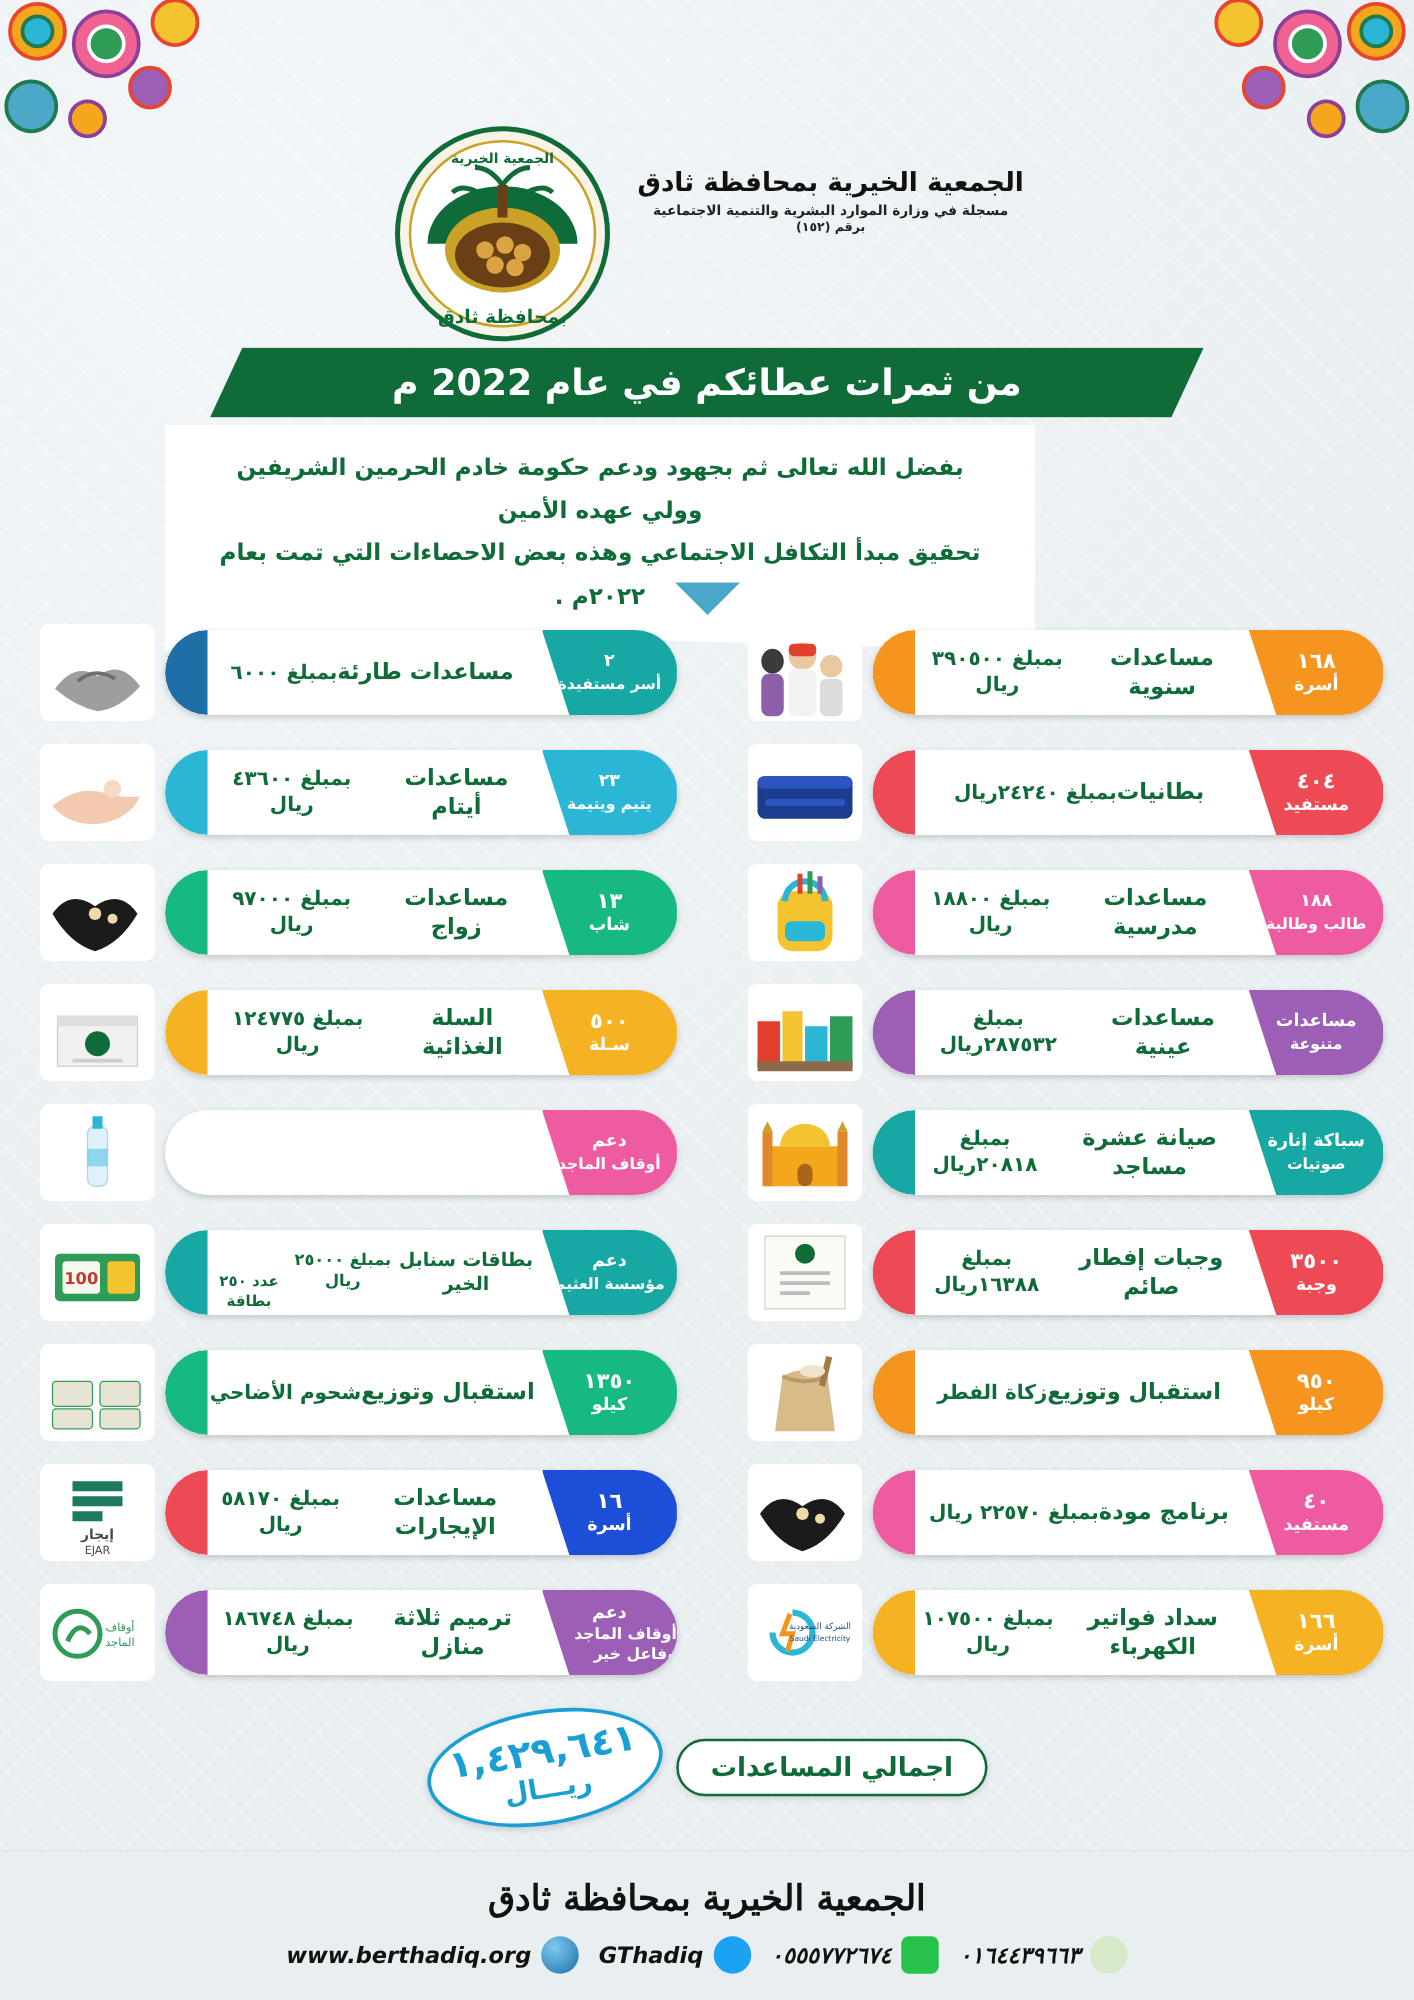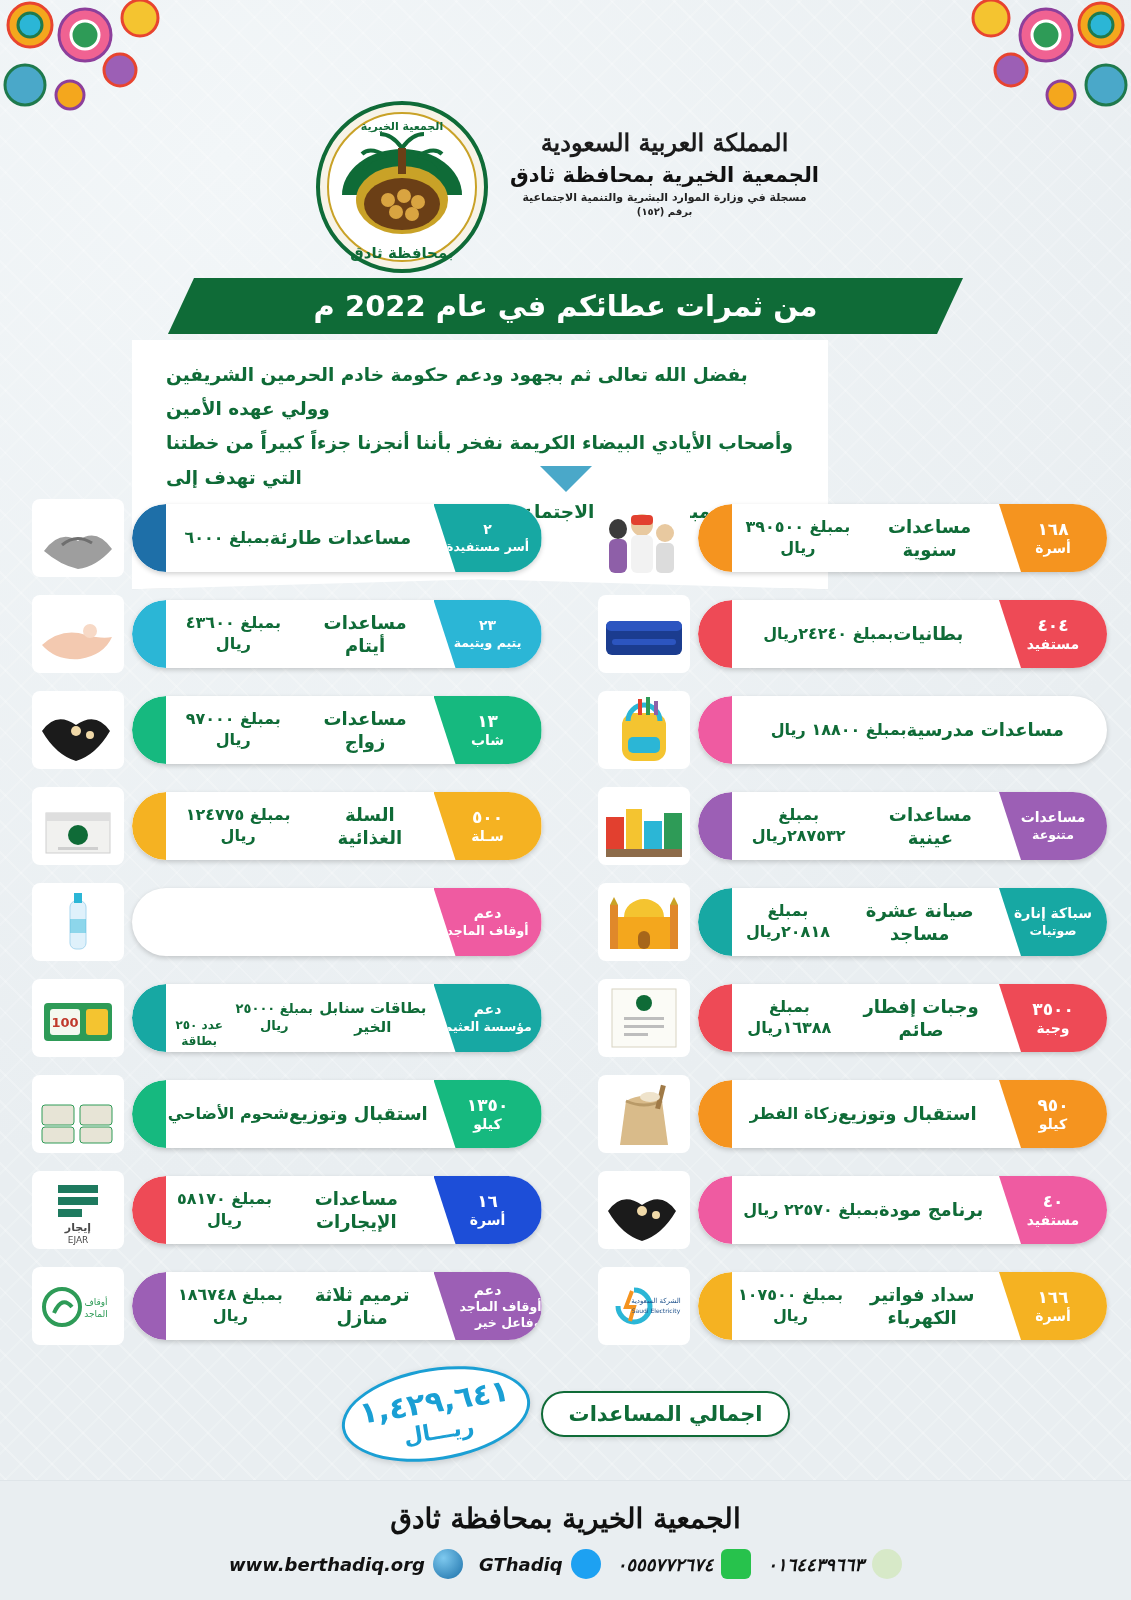--- a/index.html
+++ b/index.html
@@ -58,21 +58,21 @@
     clip-path: polygon(26px 0, 100% 0, calc(100% - 26px) 100%, 0 100%);
     box-shadow:0 2px 5px rgba(0,0,0,.25);
   }
 
   
   .intro {
     position:absolute; top:340px; left:132px; width:696px; padding:18px 34px 26px;
     background:#fff;
     clip-path: polygon(0 0, 100% 0, 100% 100%, 50% calc(100% - 10px), 0 100%);
     box-shadow:0 3px 7px rgba(0,0,0,.12);
-    text-align:left;
+    text-align:center;
   }
   .intro p {
     color:#0f6b37; font-size:18.5px; font-weight:bold; line-height:1.85;
   }
   .arrow-down {
     position:absolute; top:452px; left:50%; transform:translateX(-50%);
     width:0;height:0;
     border-left:26px solid transparent;
     border-right:26px solid transparent;
     border-top:26px solid #4aa8c9;
@@ -199,21 +199,20 @@
         <circle cx="60" cy="18" r="18" stroke="#e8442f" fill="#f4c430"></circle>
         <circle cx="175" cy="85" r="20" stroke="#1f7a4d" fill="#4aa8c9"></circle>
         <circle cx="130" cy="95" r="14" stroke="#8d3f9b" fill="#f4a71d"></circle>
         <circle cx="80" cy="70" r="16" stroke="#e8442f" fill="#9c5fb5"></circle>
       </g>
     </svg>
   </div>
 
   <div class="header">
     <div class="org-text">
-      <div class="org-kingdom">المملكة العربية السعودية</div>
       <div class="org-name">الجمعية الخيرية بمحافظة ثادق</div>
       <div class="org-sub">مسجلة في وزارة الموارد البشرية والتنمية الاجتماعية</div>
       <div class="org-num">برقم (١٥٢)</div>
     </div>
     <div class="logo-wrap">
       <svg class="icon" width="180" height="175" viewBox="0 0 180 175">
         <circle cx="90" cy="87" r="84" fill="#f7f3e7" stroke="#0f6b37" stroke-width="4"></circle>
         <circle cx="90" cy="87" r="74" fill="#ffffff" stroke="#c9a227" stroke-width="2"></circle>
         <path d="M30 95 a60 46 0 0 1 120 0 z" fill="#0f6b37"></path>
         <ellipse cx="90" cy="100" rx="46" ry="34" fill="#c9a227"></ellipse>
@@ -237,21 +236,20 @@
         <text x="90" y="30" text-anchor="middle" font-size="11" fill="#0f6b37" font-weight="bold" font-family="DejaVu Sans">الجمعية الخيرية</text>
         <text x="90" y="158" text-anchor="middle" font-size="15" fill="#0f6b37" font-weight="bold" font-family="DejaVu Sans">بمحافظة ثادق</text>
       </svg>
     </div>
   </div>
 
   <div class="title-ribbon">من ثمرات عطائكم في عام 2022 م</div>
 
   <div class="intro">
     <p>بفضل الله تعالى ثم بجهود ودعم حكومة خادم الحرمين الشريفين وولي عهده الأمين</p>
-    <p>وأصحاب الأيادي البيضاء الكريمة نفخر بأننا أنجزنا جزءاً كبيراً من خطتنا التي تهدف إلى</p>
     <p>تحقيق مبدأ التكافل الاجتماعي وهذه بعض الاحصاءات التي تمت بعام ٢٠٢٢م .</p>
   </div>
   <div class="arrow-down" style="top:466px"></div>
 
   <div class="cols">
 
     <div class="col right">
 
       <div class="row">
         <div class="card">
@@ -298,20 +296,24 @@
             <rect width="92" height="78" fill="#ffffff"></rect>
             <rect x="8" y="26" width="76" height="34" rx="6" fill="#1b3c8f"></rect>
             <rect x="8" y="26" width="76" height="10" rx="5" fill="#2c55c0"></rect>
             <rect x="14" y="44" width="64" height="6" rx="3" fill="#2c55c0"></rect>
           </svg>
         </div>
       </div>
 
       <div class="row">
         <div class="card">
+          <div class="tab small" style="background:#ef5ba1">
+            <span class="t1">١٨٨</span>
+            <span class="t2">طالب وطالبة</span>
+          </div>
           <div class="body">
             <span class="l1">مساعدات مدرسية</span>
             <span class="l2">بمبلغ ١٨٨٠٠ ريال</span>
           </div>
           <div class="endcap" style="background:#ef5ba1"></div>
         </div>
         <div class="pic">
           <svg class="ph" viewBox="0 0 92 78">
             <rect width="92" height="78" fill="#ffffff"></rect>
             <rect x="24" y="22" width="44" height="48" rx="12" fill="#f4c430"></rect>

